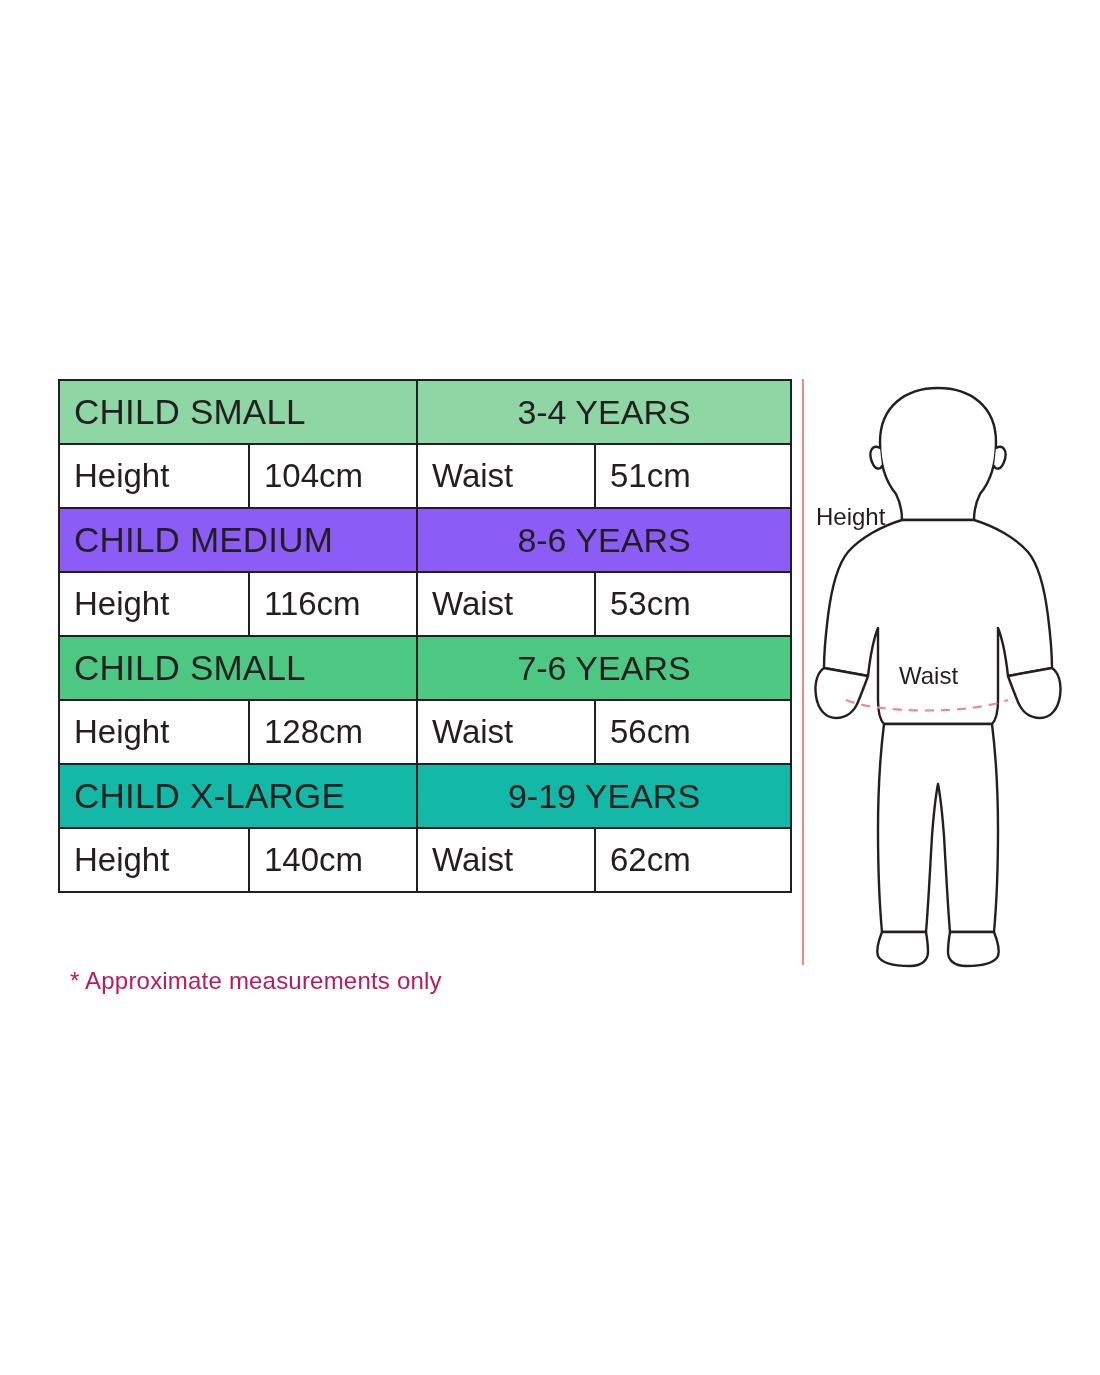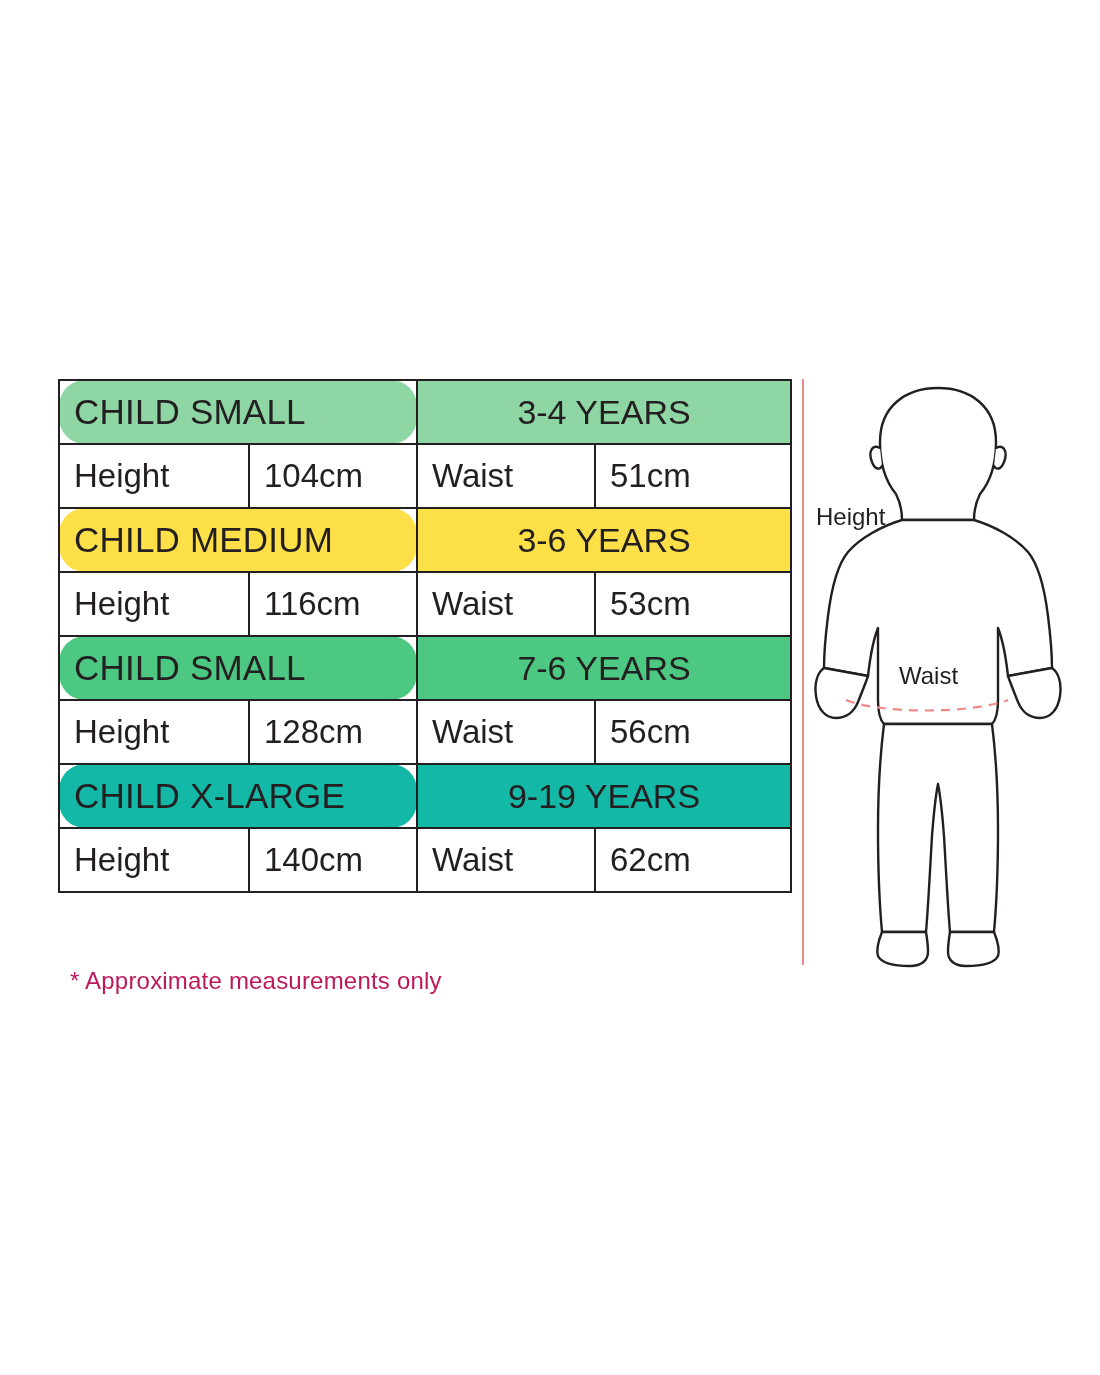--- a/index.html
+++ b/index.html
@@ -42,40 +42,39 @@
 
   .hdr-row td {
     height: 62px;
   }
   .hdr-name {
     font-size: 35px;
     font-weight: bold;
     letter-spacing: 0.2px;
     padding-left: 14px !important;
     white-space: nowrap;
-    border-radius: 26px;
   }
   .hdr-age {
     font-size: 34px;
     font-weight: 400;
     text-align: center;
     white-space: nowrap;
   }
 
   .data-row td {
     height: 62px;
     font-size: 33px;
     padding-left: 14px !important;
     background: #ffffff;
     white-space: nowrap;
   }
 
   
   .g1 { background: #8ed6a4; }
-  .g2 { background: #fde047; }
+  .g2 { background: #8b5cf6; }
   .g3 { background: #4dc882; }
   .g4 { background: #14b8a6; }
 
   #footnote {
     position: absolute;
     left: 70px;
     top: 967px;
     font-size: 24px;
     color: #be185d;
     letter-spacing: 0.2px;
@@ -139,21 +138,21 @@
       </tr>
       <tr class="data-row">
         <td>Height</td>
         <td>104cm</td>
         <td>Waist</td>
         <td>51cm</td>
       </tr>
 
       <tr class="hdr-row">
         <td class="hdr-name g2" colspan="2">CHILD MEDIUM</td>
-        <td class="hdr-age g2" colspan="2">3-6 YEARS</td>
+        <td class="hdr-age g2" colspan="2">8-6 YEARS</td>
       </tr>
       <tr class="data-row">
         <td>Height</td>
         <td>116cm</td>
         <td>Waist</td>
         <td>53cm</td>
       </tr>
 
       <tr class="hdr-row">
         <td class="hdr-name g3" colspan="2">CHILD SMALL</td>

